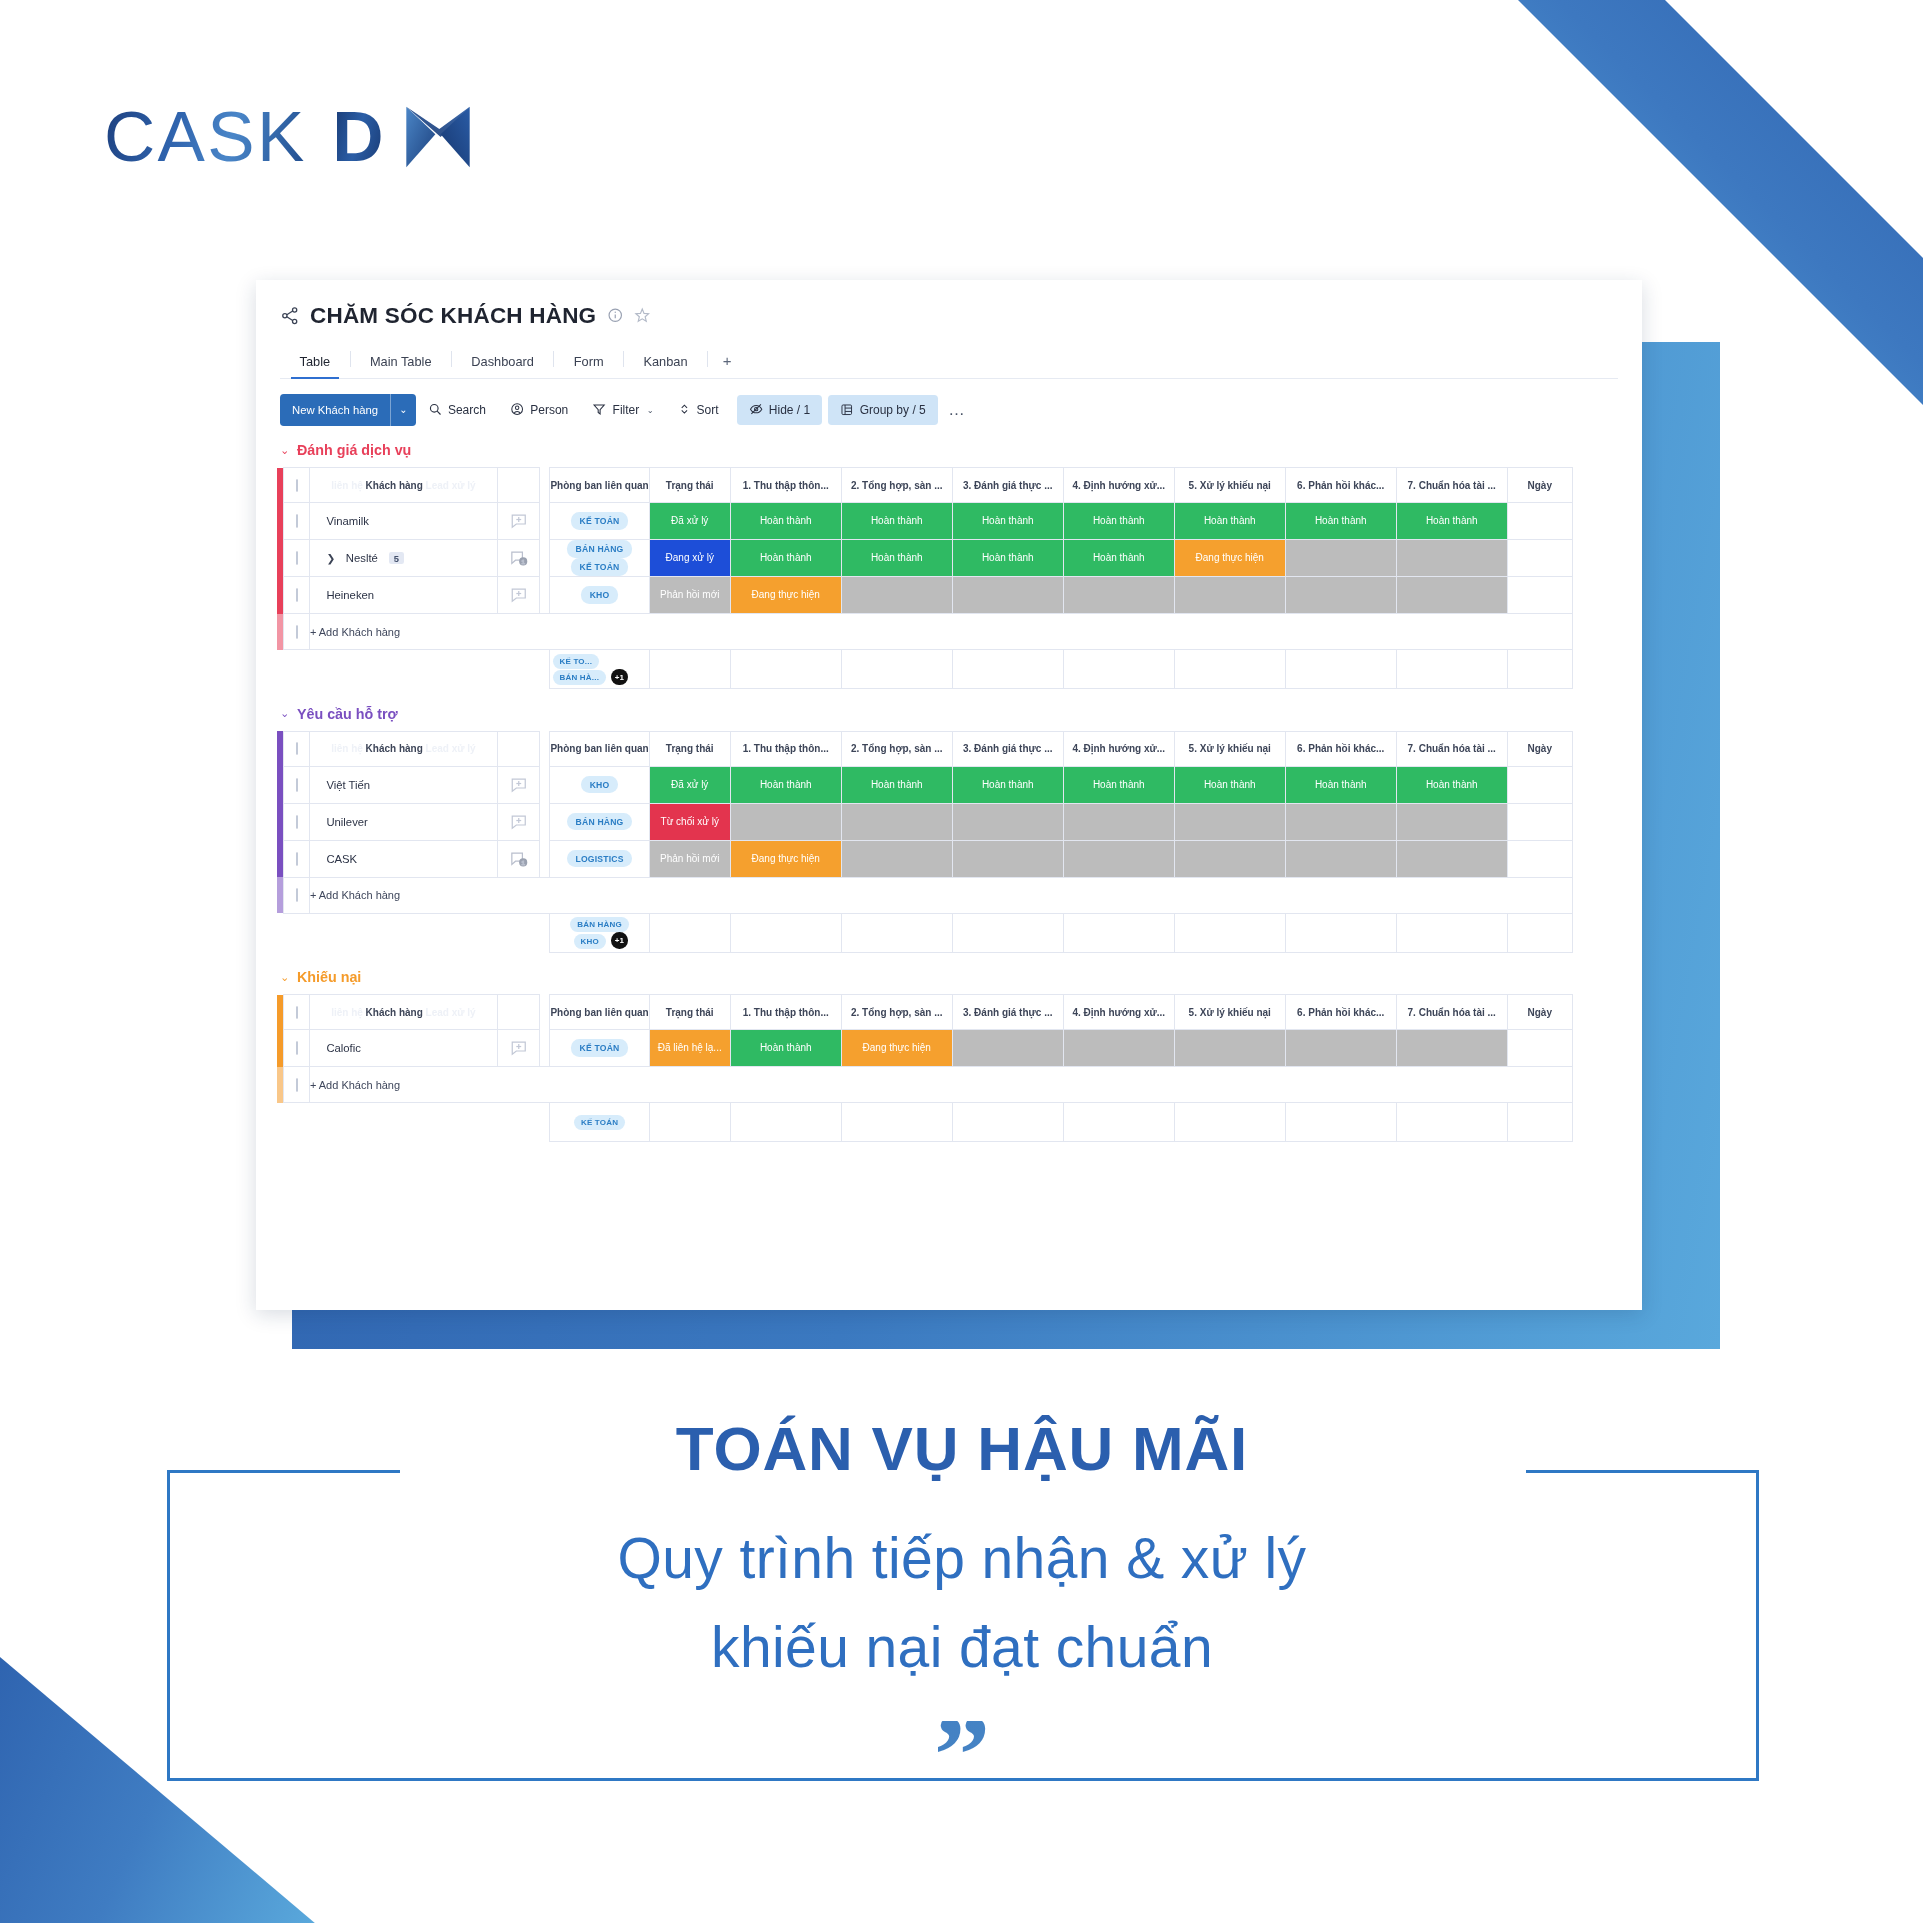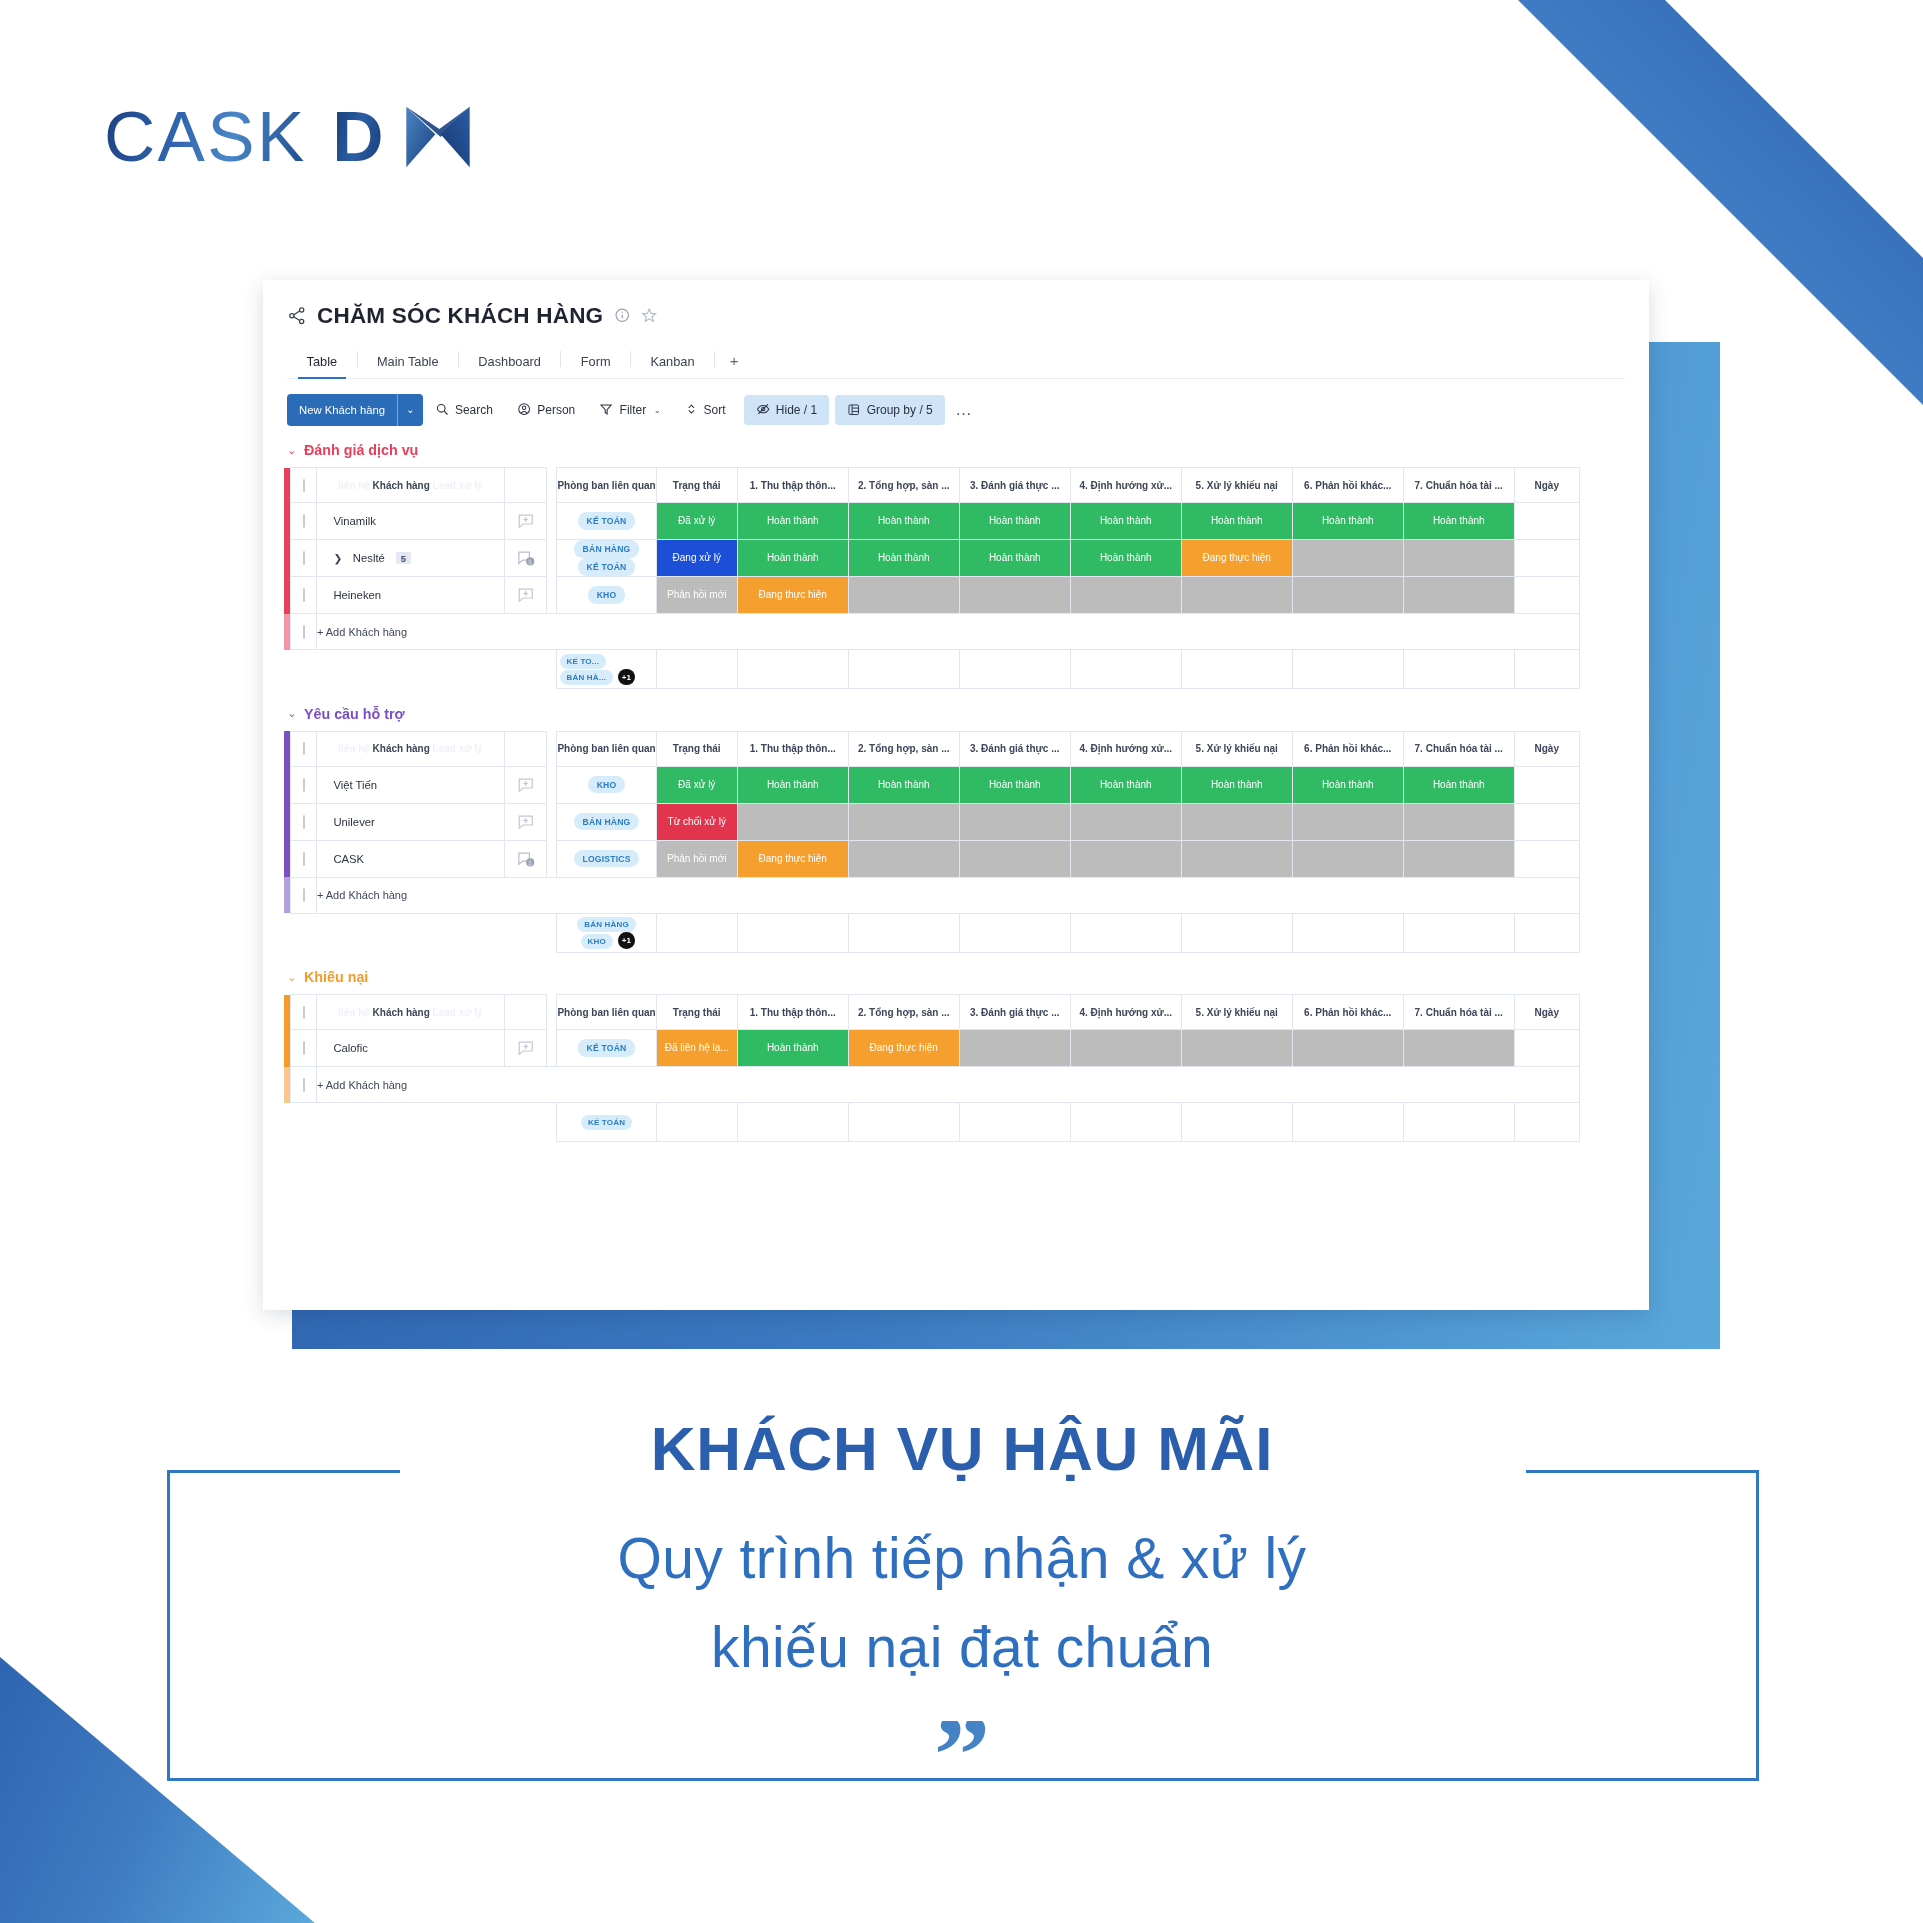--- a/index.html
+++ b/index.html
@@ -29,21 +29,21 @@
   }
 
   
   .accent-panel {
     position:absolute; left:292px; top:342px; width:1428px; height:1007px;
     background: linear-gradient(100deg, #2f63af 0%, #3b79c0 45%, #59a8dc 100%);
   }
 
   
   .app-card {
-    position:absolute; left:263px; top:280px; width:1386px; height:1030px;
+    position:absolute; left:256px; top:280px; width:1386px; height:1030px;
     background:#ffffff;
     box-shadow: 0 4.5px 19.5px rgba(20,40,80,.17);
   }
   .card-head { padding: 19.5px 24px 0 24px; }
   .title-row { display:flex; align-items:center; gap:10.5px; height:32px; }
   .share-icon { width:19.5px; height:19.5px; display:block; }
   .board-title {
     font-size:22.5px; font-weight:700; color:#1f2430; letter-spacing:0.2px;
     white-space:nowrap;
   }
@@ -822,19 +822,19 @@
       <td>
         <span class="blue-pill"></span></td>
               </tr>
             </tbody>
           </table>
         </div>
       </div>
   </div>
 
   <div class="frame"></div>
-  <div class="kicker">KHÁCH VỤ HẬU MÃI</div>
+  <div class="kicker">TOÁN VỤ HẬU MÃI</div>
   <div class="sub1">Quy trình tiếp nhận &amp; xử lý</div>
   <div class="sub2">khiếu nại đạt chuẩn</div>
   <div class="quote">”</div>
 
 </div>
 
 
 </body></html>

